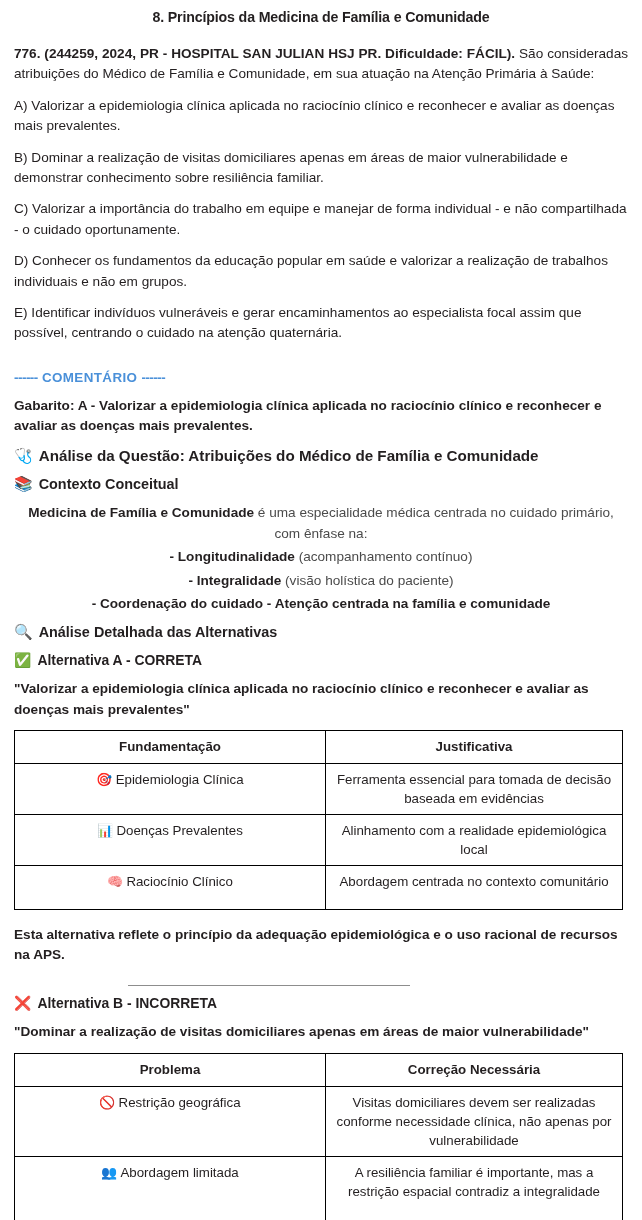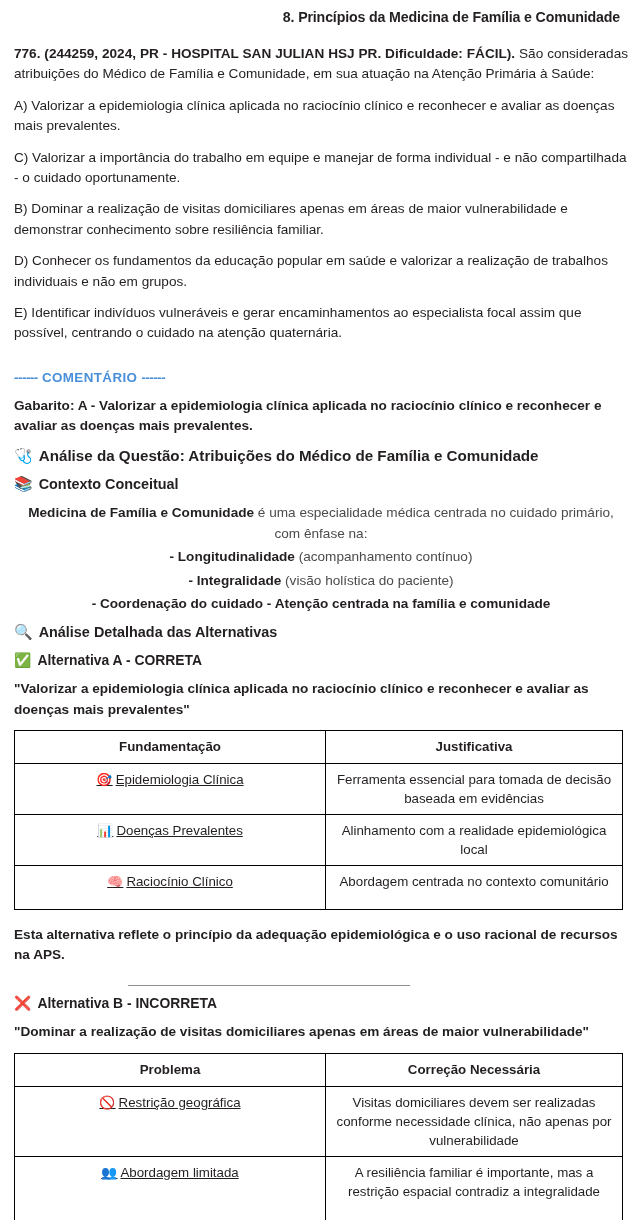--- a/index.html
+++ b/index.html
@@ -16,21 +16,21 @@
     color: #231f20;
     -webkit-font-smoothing: antialiased;
   }
   .page {
     width: 642px;
     padding: 0 14px 8px 14px;
   }
 
   
   .doc-title {
-    text-align: right;
+    text-align: center;
     font-size: 14.2px;
     font-weight: bold;
     letter-spacing: -0.15px;
     margin: 9px 0 0 0;
     padding: 0 8px;
     line-height: 1.2;
   }
 
   
   .qblock {
@@ -149,43 +149,42 @@
   }
   table.grid col.c1 { width: 311px; }
   table.grid col.c2 { width: 297px; }
   td.left-cell {
     text-align: center;
   }
   td.left-cell .cellwrap {
     display: inline-block;
     text-align: right;
     white-space: nowrap;
-    text-decoration: underline;
   }
   td.left-cell .emoji { font-size: 13px; margin-right: 3px; }
   .rowpad-1 { height: 44px; }
   .rowpad-2 { height: 44px; }
   .rowpad-3 { height: 44px; }
   .rowpad-b1 { height: 64px; }
   .rowpad-b2 { height: 79px; }
 </style>
 </head>
 <body>
 
 <div class="page">
 
   <h1 class="doc-title">8. Princípios da Medicina de Família e Comunidade</h1>
 
   <div class="qblock">
     <span class="qhead">776. (244259, 2024, PR - HOSPITAL SAN JULIAN HSJ PR. Dificuldade: FÁCIL).</span><span> São consideradas atribuições do Médico de Família e Comunidade, em sua atuação na Atenção Primária à Saúde:</span>
   </div>
 
   <div class="alt-line">A) Valorizar a epidemiologia clínica aplicada no raciocínio clínico e reconhecer e avaliar as doenças mais prevalentes.</div>
+  <div class="alt-line">B) Dominar a realização de visitas domiciliares apenas em áreas de maior vulnerabilidade e demonstrar conhecimento sobre resiliência familiar.</div>
   <div class="alt-line">C) Valorizar a importância do trabalho em equipe e manejar de forma individual - e não compartilhada - o cuidado oportunamente.</div>
-  <div class="alt-line">B) Dominar a realização de visitas domiciliares apenas em áreas de maior vulnerabilidade e demonstrar conhecimento sobre resiliência familiar.</div>
   <div class="alt-line">D) Conhecer os fundamentos da educação popular em saúde e valorizar a realização de trabalhos individuais e não em grupos.</div>
   <div class="alt-line">E) Identificar indivíduos vulneráveis e gerar encaminhamentos ao especialista focal assim que possível, centrando o cuidado na atenção quaternária.</div>
 
   <div class="comment-head">
     <span class="dashes">------</span>
     <span>COMENTÁRIO</span>
     <span class="dashes">------</span>
   </div>
 
   <div class="gabarito">Gabarito: A - Valorizar a epidemiologia clínica aplicada no raciocínio clínico e reconhecer e avaliar as doenças mais prevalentes.</div>

